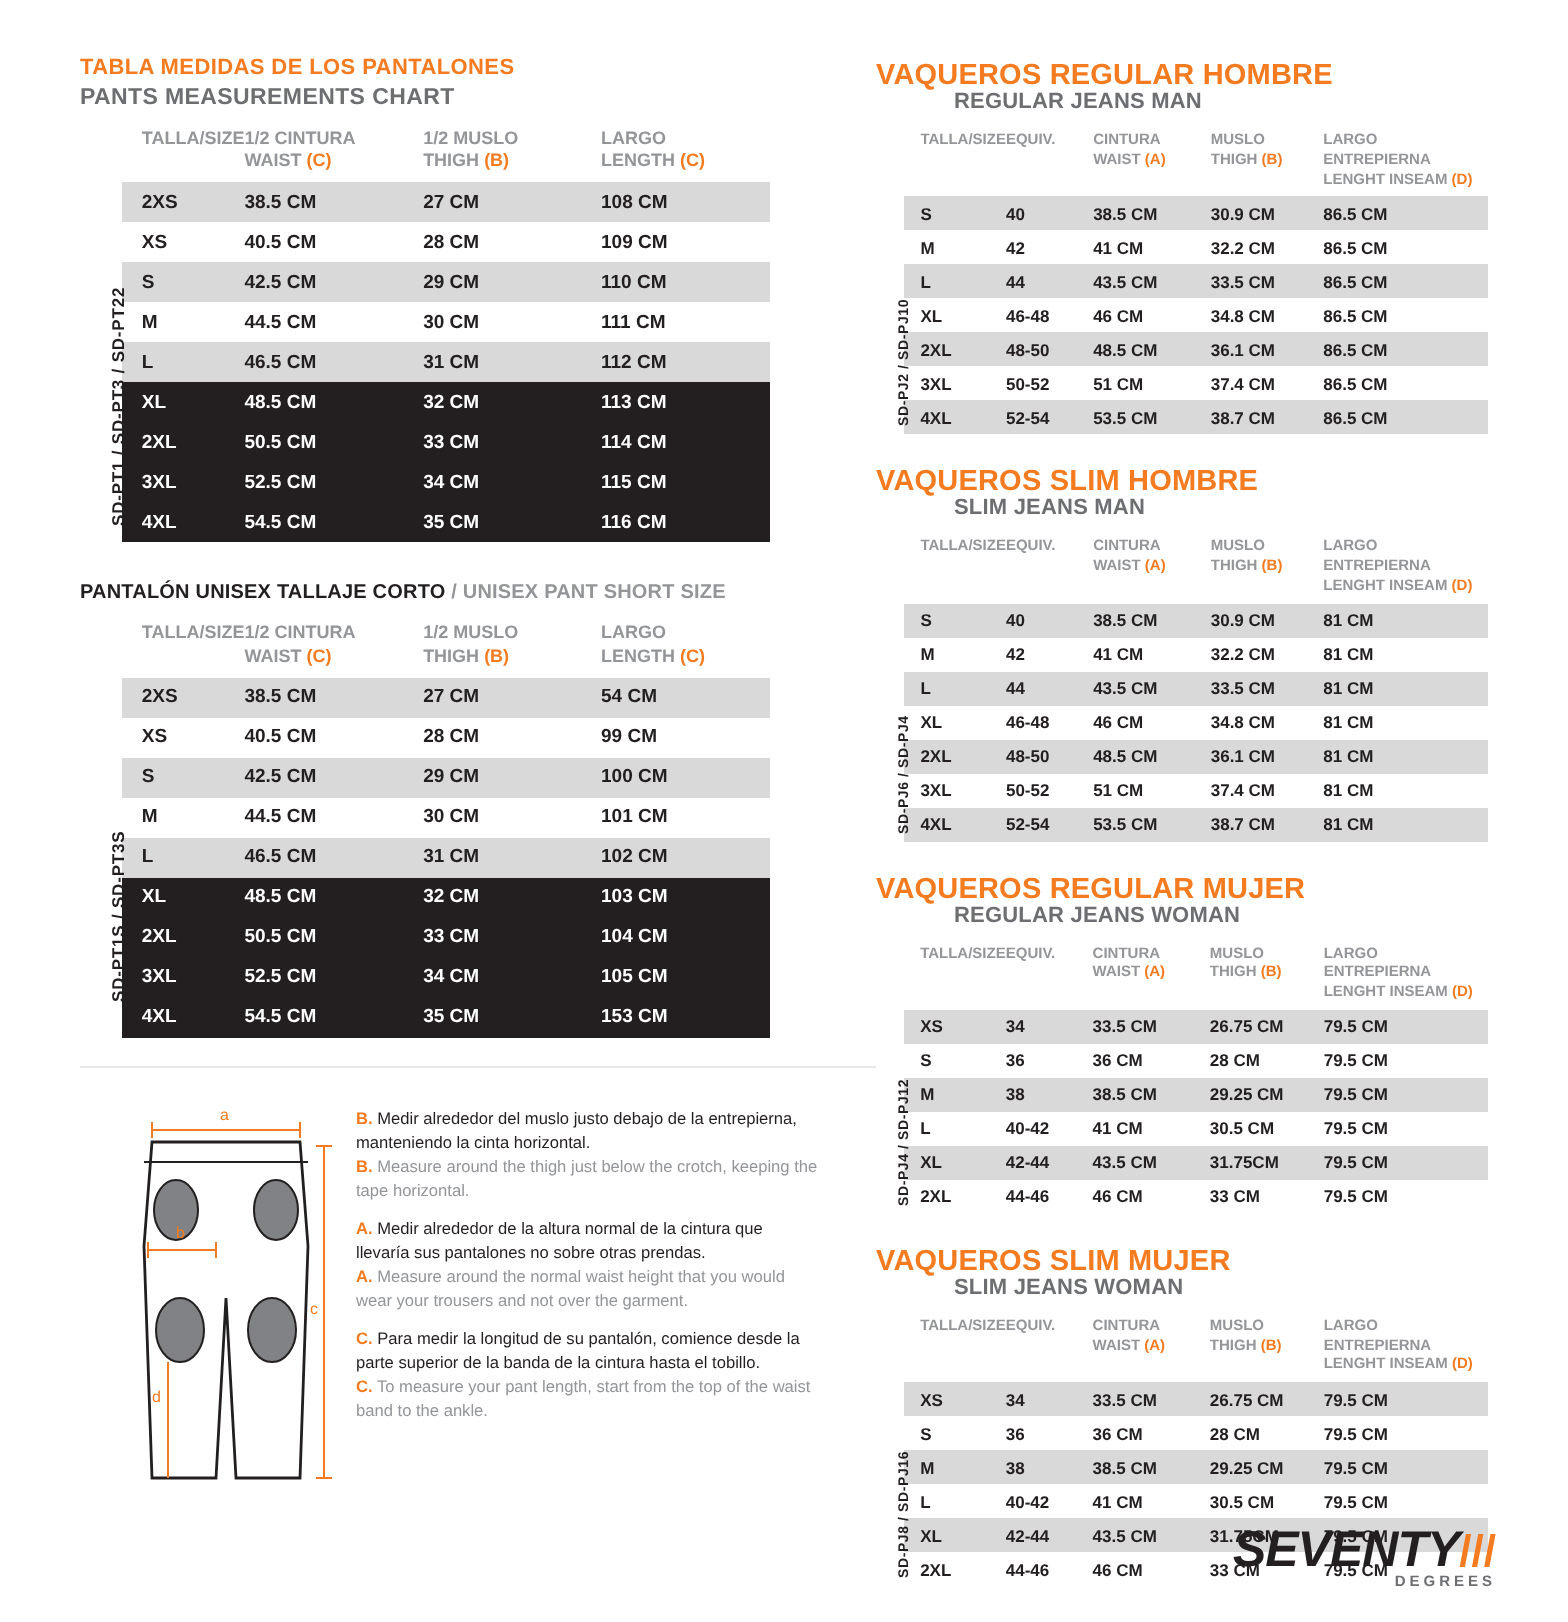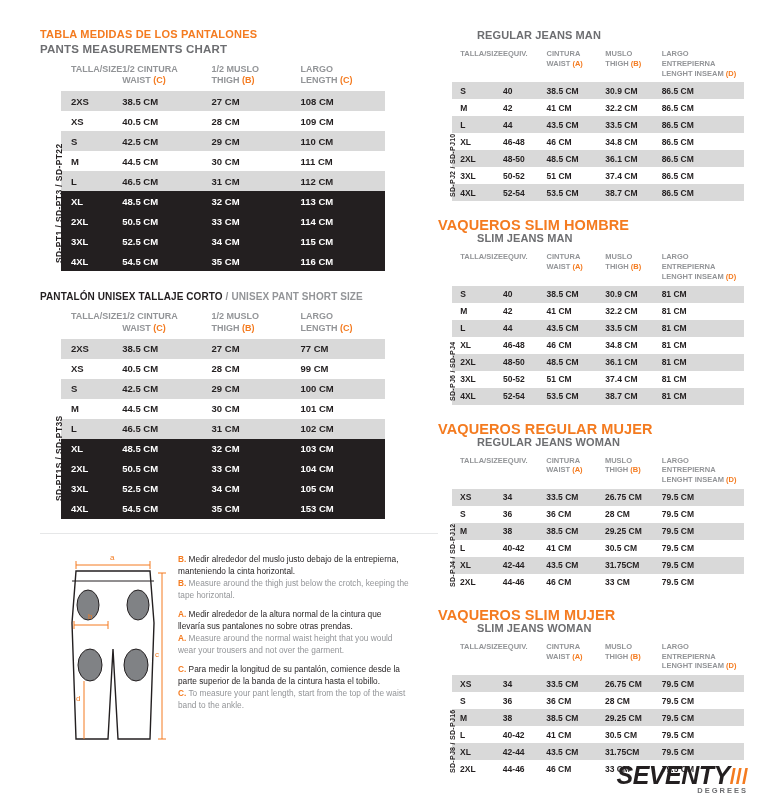--- a/index.html
+++ b/index.html
@@ -197,21 +197,21 @@
             <th class="c-b"><span>1/2 MUSLO</span><span class="sub">THIGH <span class="tagA">(B)</span></span></th>
             <th class="c-c"><span>LARGO</span><span class="sub">LENGTH <span class="tagA">(C)</span></span></th>
           </tr>
           <tr class="row-grey">
             <td class="rot-cell" rowspan="9" style="background:#fff;position:relative;">
               <span class="rot-text" style="left:14px; top:162px;">SD-PT1S / SD-PT3S</span>
             </td>
             <td class="c-size">2XS</td>
             <td class="c-a">38.5 CM</td>
             <td class="c-b">27 CM</td>
-            <td class="c-c">77 CM</td>
+            <td class="c-c">54 CM</td>
           </tr>
           <tr class="row-white">
             <td class="c-size">XS</td>
             <td class="c-a">40.5 CM</td>
             <td class="c-b">28 CM</td>
             <td class="c-c">99 CM</td>
           </tr>
           <tr class="row-grey">
             <td class="c-size">S</td>
             <td class="c-a">42.5 CM</td>
@@ -291,20 +291,21 @@
 
     <div class="notes" id="notes-list">
         <p><span class="es"><b class="k">B.</b> Medir alrededor del muslo justo debajo de la entrepierna, manteniendo la cinta horizontal.</span><br><span class="en"><b class="k">B.</b> Measure around the thigh just below the crotch, keeping the tape horizontal.</span></p>
         <p><span class="es"><b class="k">A.</b> Medir alrededor de la altura normal de la cintura que llevaría sus pantalones no sobre otras prendas.</span><br><span class="en"><b class="k">A.</b> Measure around the normal waist height that you would wear your trousers and not over the garment.</span></p>
         <p><span class="es"><b class="k">C.</b> Para medir la longitud de su pantalón, comience desde la parte superior de la banda de la cintura hasta el tobillo.</span><br><span class="en"><b class="k">C.</b> To measure your pant length, start from the top of the waist band to the ankle.</span></p>
       </div>
   </div>
 
   <div class="right" id="right-blocks">
       <div class="blk">
+        <div class="blk-title">VAQUEROS REGULAR HOMBRE</div>
         <div class="blk-sub">REGULAR JEANS MAN</div>
         <table class="rtab">
           <tbody>
             <tr class="hrow">
               <th class="rr"></th>
               <th class="rc-size">TALLA/SIZE</th>
               <th class="rc-eq">EQUIV.</th>
               <th class="rc-w">CINTURA<br>WAIST <span class="tagA">(A)</span></th>
               <th class="rc-t">MUSLO<br>THIGH <span class="tagA">(B)</span></th>
               <th class="rc-i">LARGO ENTREPIERNA<br>LENGHT INSEAM <span class="tagA">(D)</span></th>

